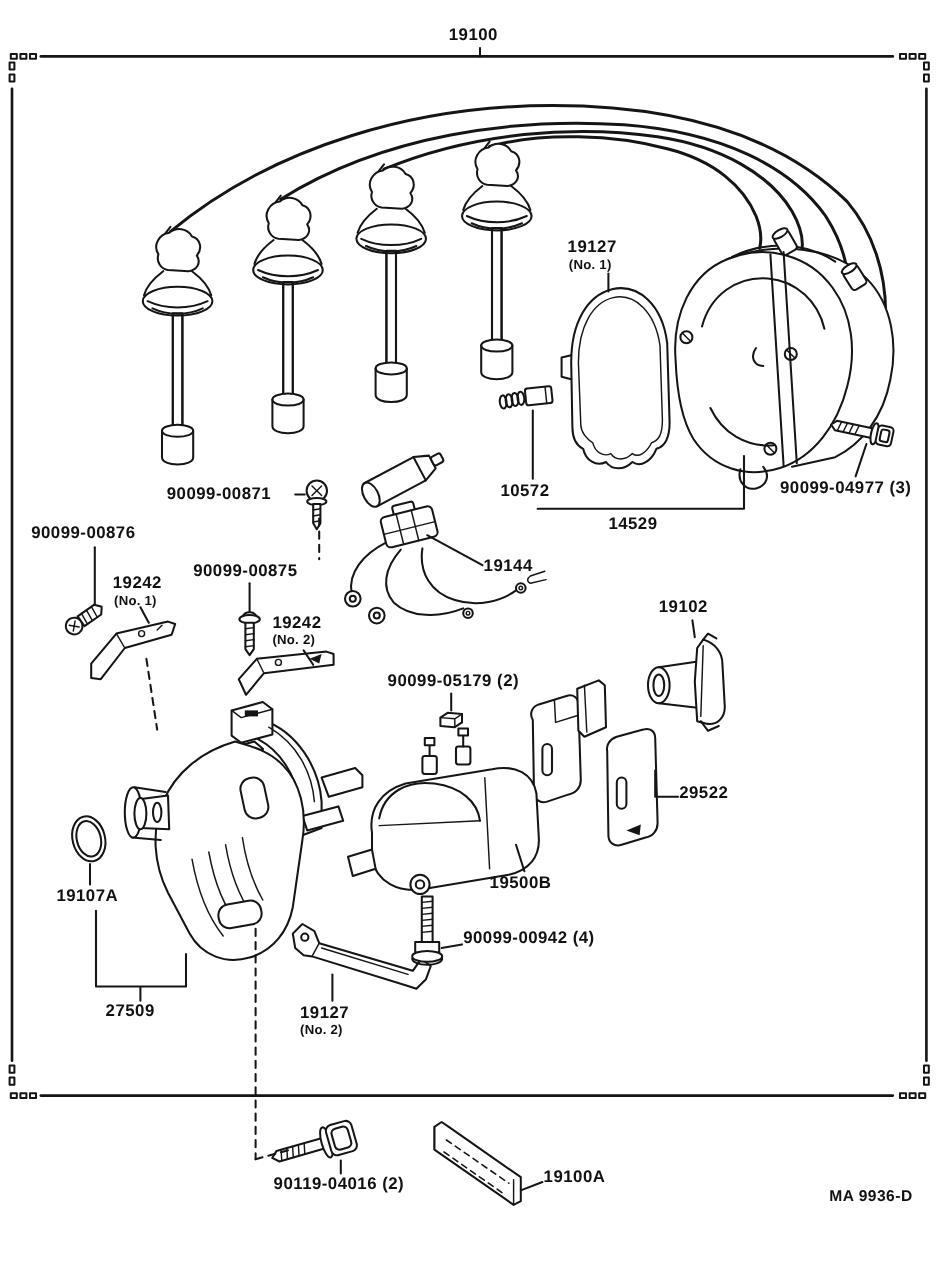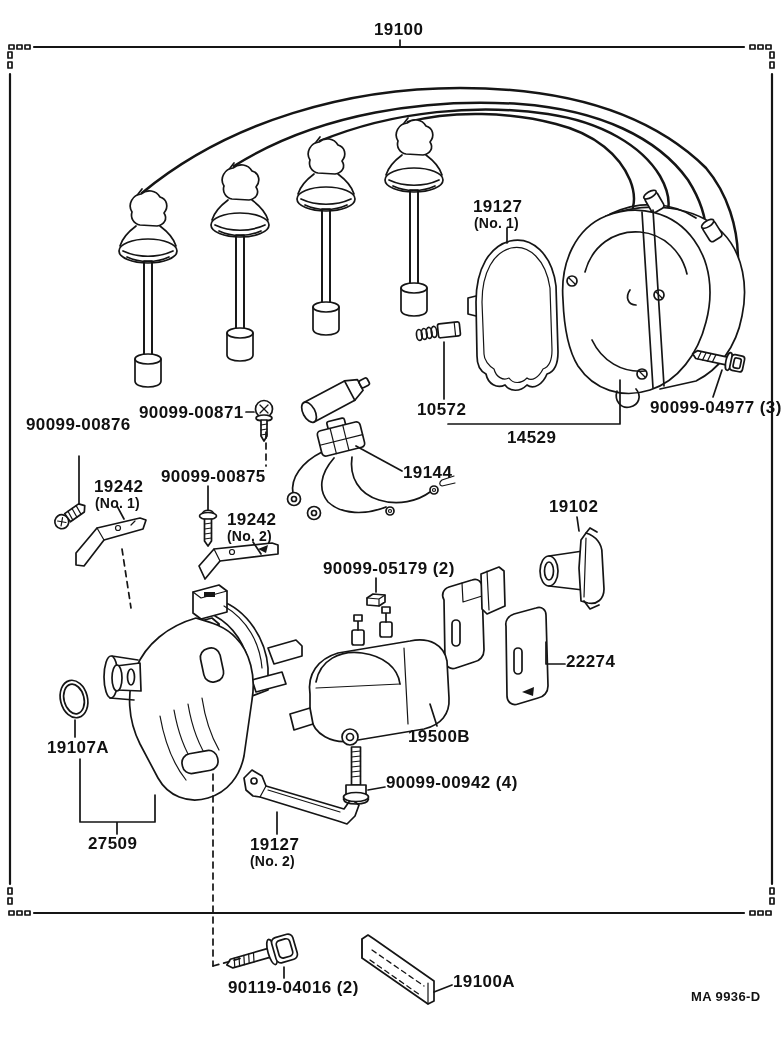--- a/index.html
+++ b/index.html
@@ -7,23 +7,23 @@
          font-family:"Liberation Sans",sans-serif;}
   .stage svg{position:absolute;left:0;top:0;}
   svg *{fill:none;stroke:#151515;stroke-width:1.7;stroke-linecap:round;stroke-linejoin:round;}
   svg .fw{fill:#fff;}
   svg .fb{fill:#151515;stroke:none;}
   svg .thick{stroke-width:2.5;}
   svg .thin{stroke-width:1.2;}
   svg .frame{stroke-width:2.2;}
   svg .dash{stroke-dasharray:6 5;}
   svg .dash2{stroke-dasharray:5 4;stroke-width:1.3;}
-  .lbl{position:absolute;font-weight:700;font-size:17px;line-height:1;color:#111;
+  .lbl{position:absolute;font-weight:700;font-size:14px;line-height:1;color:#111;
        letter-spacing:.4px;white-space:nowrap;}
-  .sub{font-size:14px;letter-spacing:.2px;}
+  .sub{font-size:11px;letter-spacing:.2px;}
   .mark{font-size:13px;}
 </style>
 </head>
 <body>
 
 <div class="stage">
 
 <svg width="784" height="1054" viewBox="0 0 784 1054">
   <defs>
     <g id="boot">
@@ -345,29 +345,29 @@
 </svg>
 
 <div class="lbl" style="left:374px;top:21px">19100</div>
 <div class="lbl" style="left:473px;top:198px">19127</div>
 <div class="lbl sub" style="left:474px;top:216px">(No. 1)</div>
 <div class="lbl" style="left:417px;top:401px">10572</div>
 <div class="lbl" style="left:507px;top:429px">14529</div>
 <div class="lbl" style="left:650px;top:399px">90099-04977 (3)</div>
 <div class="lbl" style="left:139px;top:404px">90099-00871</div>
 <div class="lbl" style="left:403px;top:464px">19144</div>
-<div class="lbl" style="left:26px;top:416px">90099-00876</div>
+<div class="lbl" style="left:26px;top:436px">90099-00876</div>
 <div class="lbl" style="left:94px;top:478px">19242</div>
 <div class="lbl sub" style="left:95px;top:496px">(No. 1)</div>
 <div class="lbl" style="left:161px;top:468px">90099-00875</div>
 <div class="lbl" style="left:227px;top:511px">19242</div>
 <div class="lbl sub" style="left:227px;top:529px">(No. 2)</div>
 <div class="lbl" style="left:323px;top:560px">90099-05179 (2)</div>
 <div class="lbl" style="left:549px;top:498px">19102</div>
-<div class="lbl" style="left:566px;top:653px">22274</div>
+<div class="lbl" style="left:566px;top:653px">29522</div>
 <div class="lbl" style="left:408px;top:728px">19500B</div>
 <div class="lbl" style="left:47px;top:739px">19107A</div>
 <div class="lbl" style="left:88px;top:835px">27509</div>
 <div class="lbl" style="left:250px;top:836px">19127</div>
 <div class="lbl sub" style="left:250px;top:854px">(No. 2)</div>
 <div class="lbl" style="left:386px;top:774px">90099-00942 (4)</div>
 <div class="lbl" style="left:228px;top:979px">90119-04016 (2)</div>
 <div class="lbl" style="left:453px;top:973px">19100A</div>
 <div class="lbl mark" style="left:691px;top:990px">MA 9936-D</div>
 

